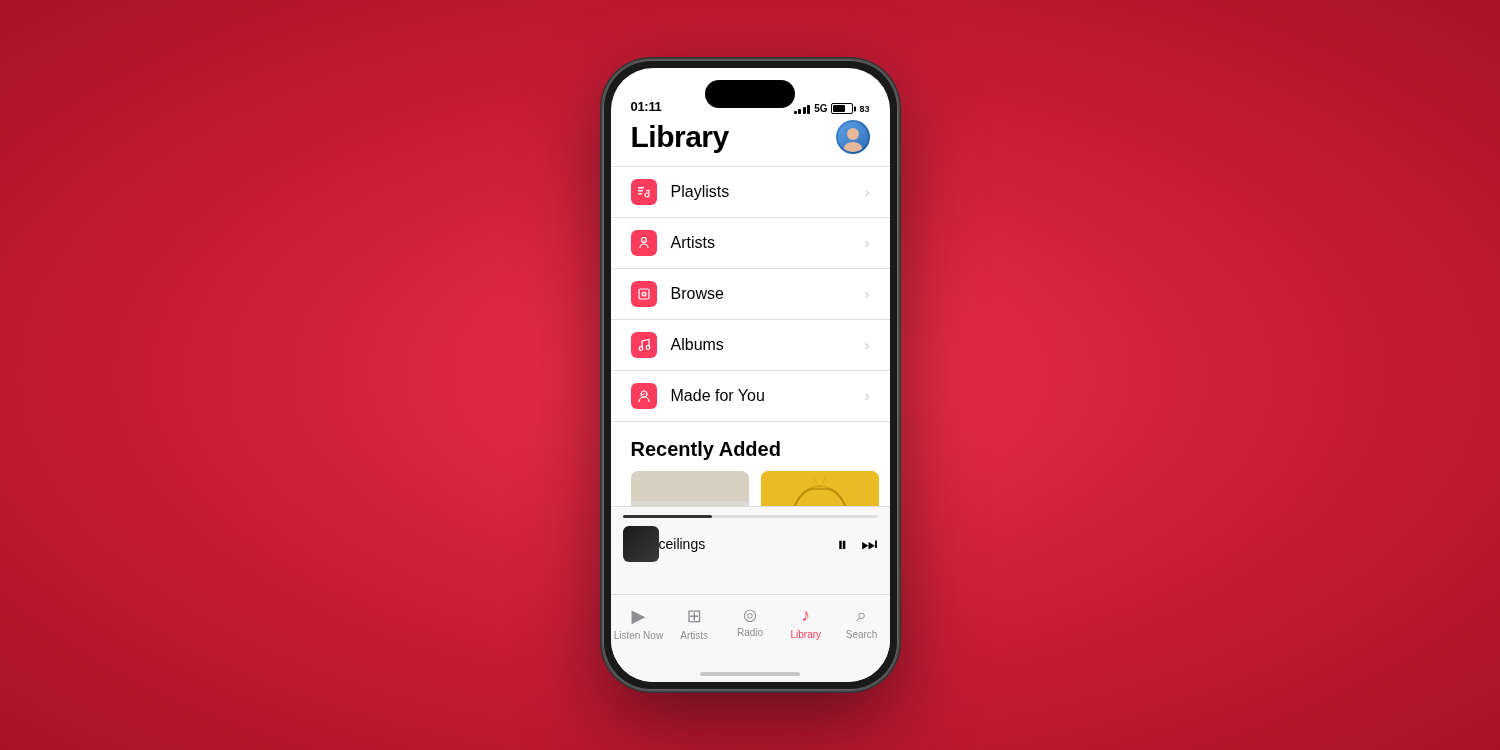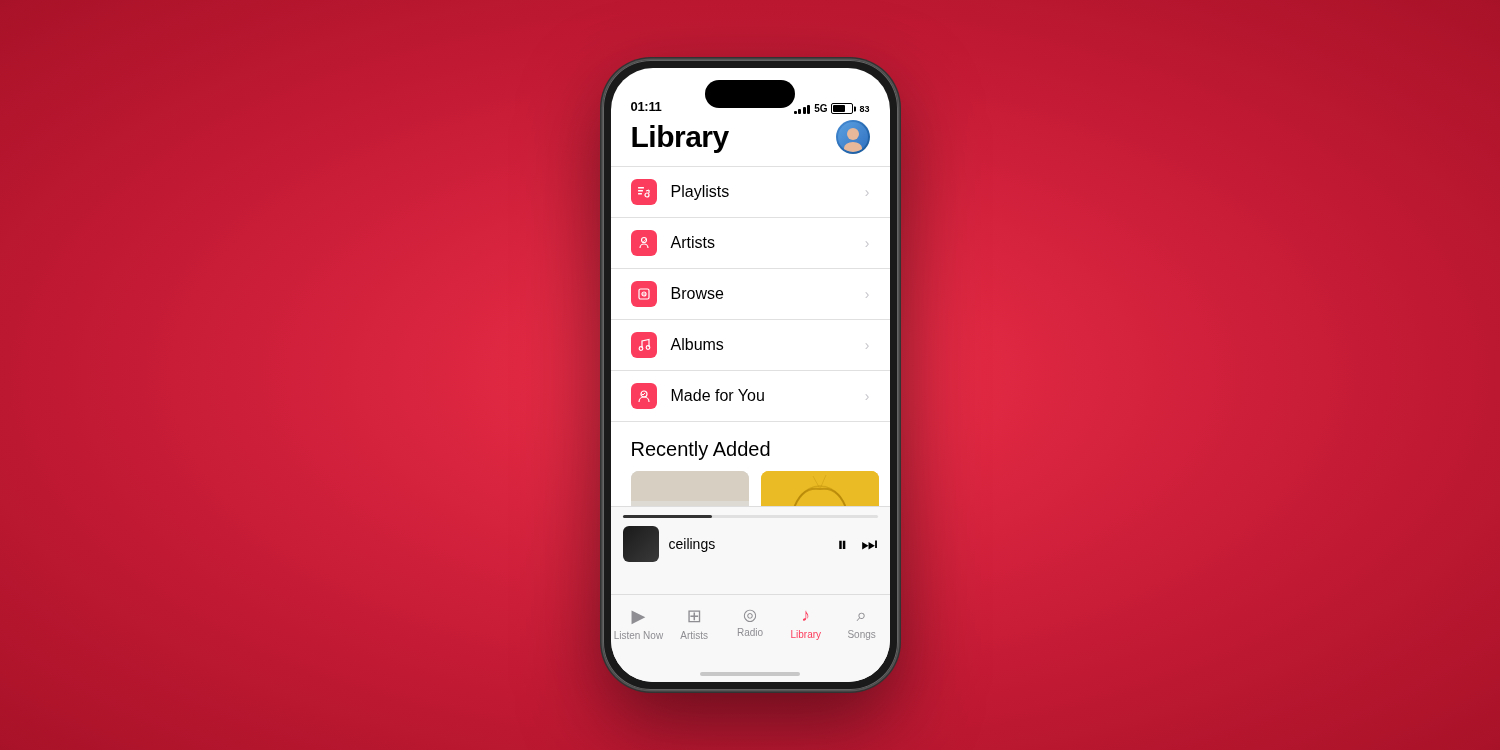--- a/index.html
+++ b/index.html
@@ -253,21 +253,21 @@
 
     .menu-chevron {
       color: #c7c7cc;
       font-size: 14px;
     }
 
     
     .section-header {
       padding: 16px 20px 10px;
       font-size: 20px;
-      font-weight: 400;
+      font-weight: 700;
       color: #000;
     }
 
     .album-grid {
       display: flex;
       gap: 12px;
       padding: 0 20px;
       overflow-x: auto;
     }
 
@@ -333,21 +333,21 @@
       height: 100%;
       background: #333;
       border-radius: 2px;
       width: 35%;
     }
 
     .mini-player-content {
       display: flex;
       align-items: center;
       padding: 8px 12px 4px;
-      gap: 10px;
+      gap: 0;
     }
 
     .mini-thumb {
       width: 36px;
       height: 36px;
       border-radius: 6px;
       background: #2a2a2a;
       flex-shrink: 0;
       overflow: hidden;
     }
@@ -653,19 +653,19 @@
       <div class="tab-item">
         <span class="tab-icon" style="font-size:16px;">◎</span>
         <span class="tab-label">Radio</span>
       </div>
       <div class="tab-item">
         <span class="tab-icon active" style="font-size:18px;">♪</span>
         <span class="tab-label active">Library</span>
       </div>
       <div class="tab-item">
         <span class="tab-icon" style="font-size:18px;">⌕</span>
-        <span class="tab-label">Songs</span>
+        <span class="tab-label">Search</span>
       </div>
     </div>
 
     <div class="home-indicator"></div>
   </div>
 </div>
 
 </body></html>

